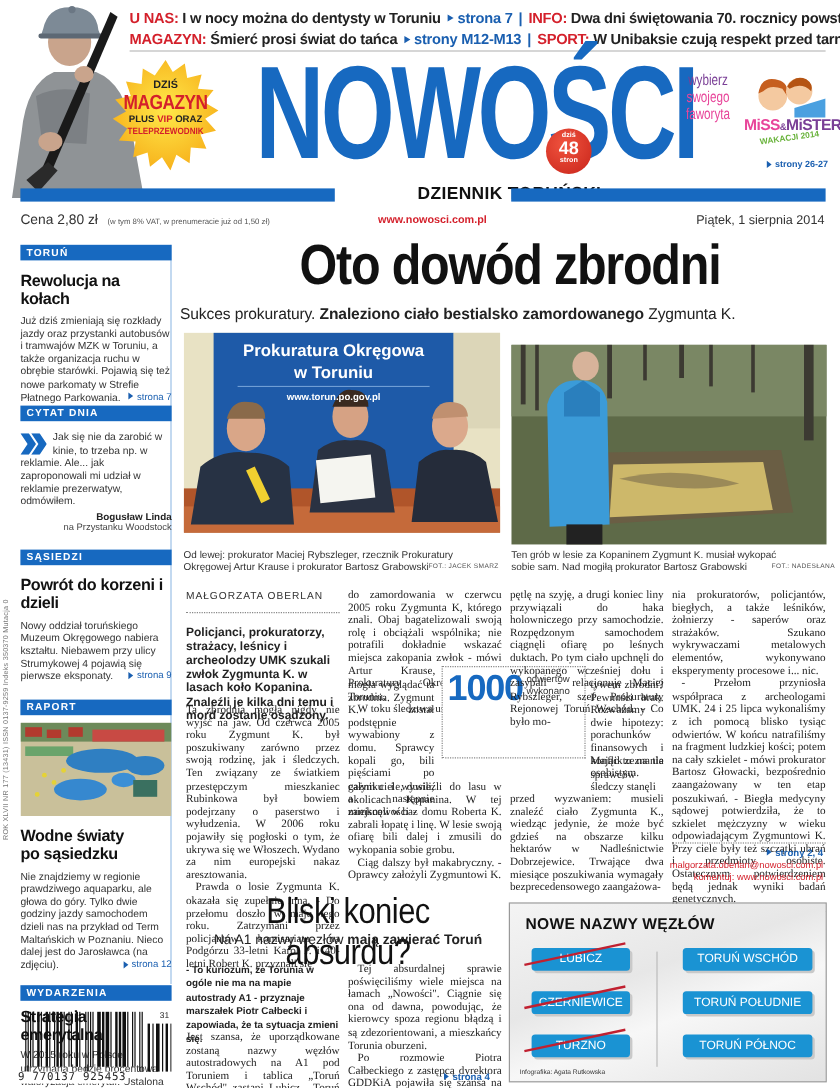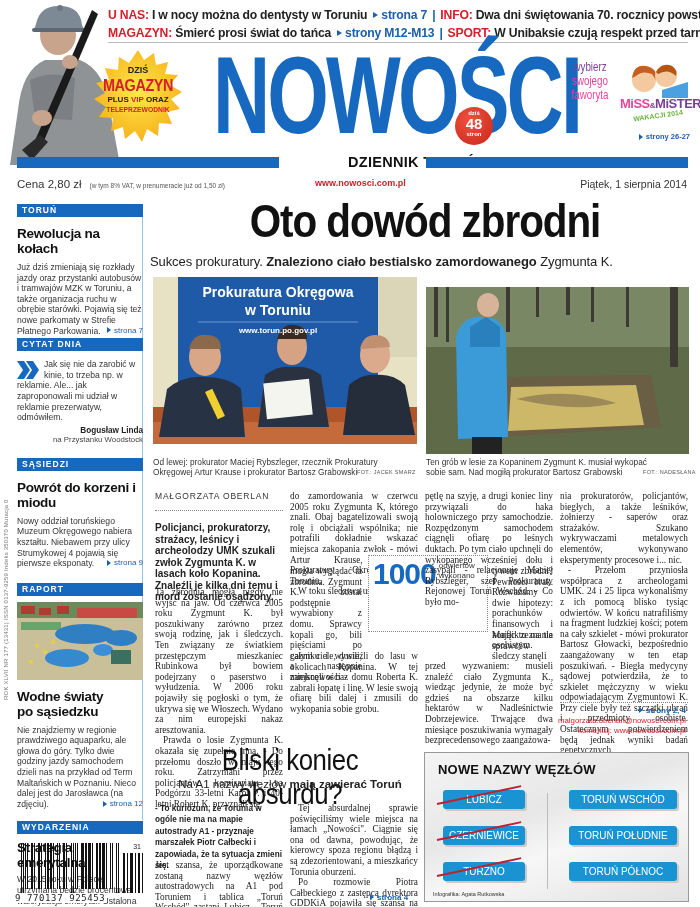--- a/index.html
+++ b/index.html
@@ -168,21 +168,21 @@
           <polygon points="9,0 16,0 22,9 16,18 9,18 15,9" fill="#1769c0"></polygon>
         </svg>
       <span>Jak się nie da zarobić w kinie, to trzeba np. w reklamie. Ale... jak zaproponowali mi udział w reklamie prezerwatyw, odmówiłem.</span>
     </div>
     <div style="text-align:right;font-size:8.2px;font-weight:bold;color:#222;margin-top:3px">Bogusław Linda</div>
     <div style="text-align:right;font-size:7.8px;color:#444">na Przystanku Woodstock</div>
   </div>
 
   <div style="margin-top:14px">
     <div class="sec-bar">SĄSIEDZI</div>
-    <div class="sec-title">Powrót do korzeni i miodu</div>
+    <div class="sec-title">Powrót do korzeni i dzieli</div>
     <div class="sec-body"><span>Nowy oddział toruńskiego Muzeum Okręgowego nabiera kształtu. Niebawem przy ulicy Strumykowej 4 pojawią się pierwsze eksponaty.</span> <span class="str">strona 9</span></div>
   </div>
 
   <div style="margin-top:14px">
     <div class="sec-bar">RAPORT</div>
     <div style="margin-top:6px;width:126px;height:78px;overflow:hidden">
       <svg width="126" height="78" viewBox="0 0 126 78">
         <rect width="126" height="78" fill="#c9c09a"></rect>
         <rect x="0" y="0" width="126" height="16" fill="#6d8a5a"></rect>
         <rect x="4" y="4" width="14" height="8" fill="#b23a2e"></rect>
@@ -324,20 +324,21 @@
   <p>Ta zbrodnia mogła nigdy nie wyjść na jaw. Od czerwca 2005 roku Zygmunt K. był poszukiwany zarówno przez swoją rodzinę, jak i śledczych. Ten związany ze światkiem przestępczym mieszkaniec Rubinkowa był bowiem podejrzany o paserstwo i wyłudzenia. W 2006 roku pojawiły się pogłoski o tym, że ukrywa się we Włoszech. Wydano za nim europejski nakaz aresztowania.</p>
   <p class="ind">Prawda o losie Zygmunta K. okazała się zupełnie inna. - Do przełomu doszło w maju tego roku. Zatrzymani przez policjantów komisariatu na Podgórzu 33-letni Karol P. i 40-letni Robert K. przyznali się</p>
 </div>
 <div class="col" style="left:290px;top:491px;width:128px">
   <p>do zamordowania w czerwcu 2005 roku Zygmunta K, którego znali. Obaj bagatelizowali swoją rolę i obciążali wspólnika; nie potrafili dokładnie wskazać miejsca zakopania zwłok - mówi Artur Krause, rzecznik Prokuratury Okręgowej w Toruniu.</p>
   <p class="ind">W toku śledztwa ustalono, jak</p>
 </div>
 <div class="col" style="left:290px;top:566px;width:72px">mogła wyglądać ta zbrodnia. Zygmunt K. został podstępnie wywabiony z domu. Sprawcy kopali go, bili pięściami po całym ciele, dusili, a następnie zamknęli w ba-</div>
 <div class="col" style="left:290px;top:651px;width:128px">
   <p>gażniku i wywieźli do lasu w okolicach Kopanina. W tej miejscowości z domu Roberta K. zabrali łopatę i linę. W lesie swoją ofiarę bili dalej i zmusili do wykopania sobie grobu.</p>
+  <p class="ind">Ciąg dalszy był makabryczny. - Oprawcy założyli Zygmuntowi K.</p>
 </div>
 
 <div class="stat-box">
   <div class="stat-num">1000</div>
   <div class="stat-txt" style="padding-top:2px">odwiertów wykonano</div>
 </div>
 
 <div class="col" style="left:425px;top:491px;width:128px">pętlę na szyję, a drugi koniec liny przywiązali do haka holowniczego przy samochodzie. Rozpędzonym samochodem ciągnęli ofiarę po leśnych duktach. Po tym ciało upchnęli do wykopanego wcześniej dołu i zasypali - relacjonuje Maciej Rybszleger, szef Prokuratury Rejonowej Toruń Wschód. - Co było mo-</div>
 <div class="col" style="left:492px;top:566px;width:61px">tywem zbrodni? Pewności brak. Rozważamy dwie hipotezy: porachunków finansowych i konfliktu na tle osobistym.</div>
 <div class="col" style="left:492px;top:630px;width:61px">Mając zeznania sprawców śledczy stanęli</div>

